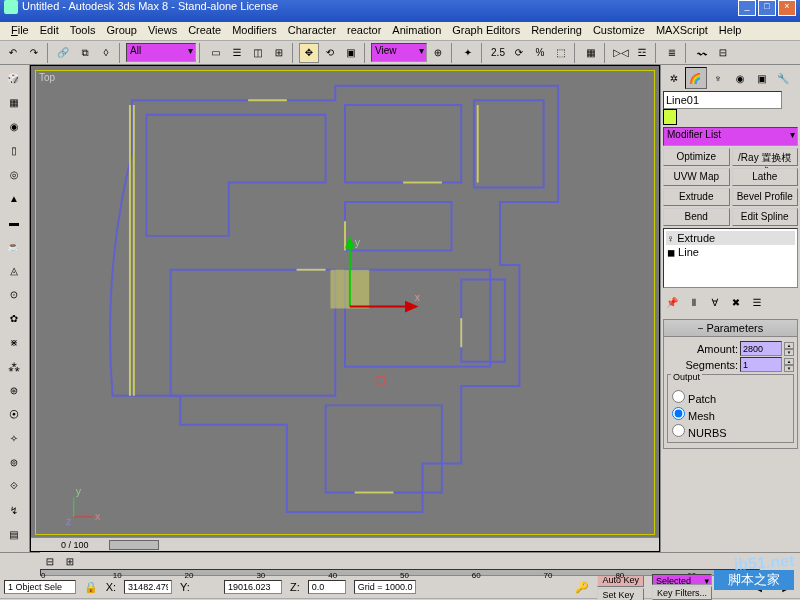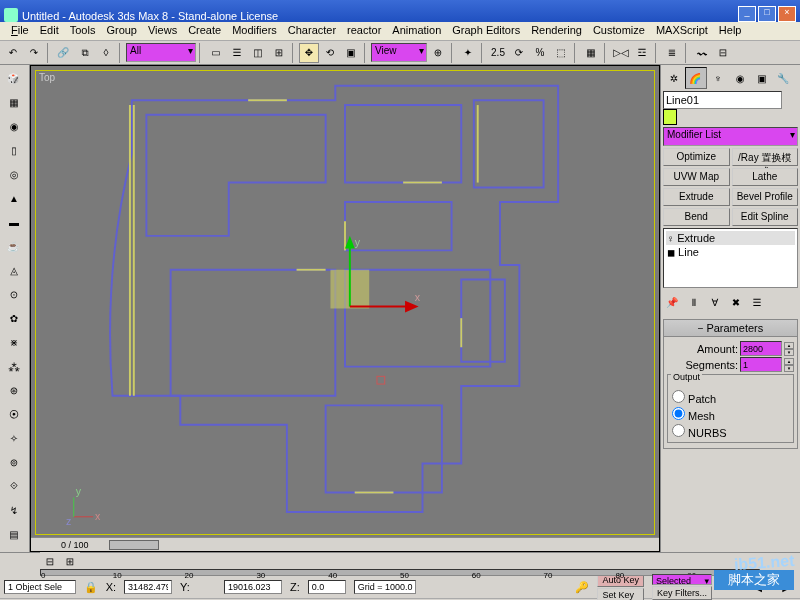--- a/index.html
+++ b/index.html
@@ -1,17 +1,17 @@
 <!DOCTYPE html>
 <html><head>
 <meta charset="utf-8">
 <style>
 *{box-sizing:border-box;margin:0;padding:0;font-family:Tahoma,sans-serif;font-size:11px}
 body{width:800px;height:600px;background:#ece9d8;overflow:hidden;position:relative}
-.titlebar{height:22px;background:linear-gradient(#3a6bd6,#2050c0);color:#fff;display:flex;align-items:flex-end;padding:0 4px}
+.titlebar{height:22px;background:linear-gradient(#3a6bd6,#2050c0);color:#fff;display:flex;align-items:flex-start;padding:0 4px}
 .titlebar .icon{width:14px;height:14px;background:#8fc;border-radius:2px;margin-right:4px}
 .titlebar .wbtns{margin-left:auto;display:flex;gap:2px}
 .titlebar .wbtn{width:18px;height:16px;background:#e07040;border:1px solid #fff;font-size:9px;text-align:center;color:#fff}
 .titlebar .wbtn.min,.titlebar .wbtn.max{background:#4a7ad8}
 .menubar{height:19px;background:#ece9d8;display:flex;gap:5px;padding:2px 8px;border-bottom:1px solid #aaa}
 .menubar span{padding:0 3px}
 .menubar span u{text-decoration:underline}
 .toolbar1{height:24px;background:#d6d3ce;display:flex;align-items:center;padding:0 3px;border-bottom:1px solid #888;gap:1px}
 .tbtn{width:20px;height:20px;border:1px solid #d6d3ce;background:#d6d3ce;display:inline-flex;align-items:center;justify-content:center;font-size:10px}
 .tbtn.sel{border:1px solid #888;background:#f4e8b0}
@@ -40,21 +40,21 @@
 .stack{border:1px inset #888;background:#fff;height:60px;padding:2px}
 .stack div{padding:1px;font-size:10px}
 .stack .sel{background:#e0e0e0}
 .stackicons{display:flex;gap:1px;padding:2px 0}
 .rollout{border:1px solid #888;margin-top:3px}
 .rollhdr{background:linear-gradient(#ccc,#bbb);text-align:center;font-size:10px;padding:2px;border-bottom:1px solid #888}
 .rollbody{padding:3px;font-size:10px}
 .rollbody label{display:block;padding:1px}
 .sprow{display:flex;align-items:center;gap:2px;margin:1px 0}
 .sprow span{flex:1;text-align:right}
-.spinner{width:42px;height:15px;border:1px inset #888;background:#d946ef;font-size:9px;padding:0 2px}
+.spinner{width:42px;height:15px;border:1px inset #888;background:#c4b5fd;font-size:9px;padding:0 2px}
 .spbtns{width:10px;display:flex;flex-direction:column}
 .spbtns div{height:7px;border:1px solid #888;font-size:5px;text-align:center;line-height:5px}
 .fieldset{border:1px solid #888;padding:2px 3px;margin:2px 0}
 .fieldset .lg{font-size:9px;position:relative;top:-7px;background:#d6d3ce;padding:0 2px}
 .timeline{height:46px;background:#d6d3ce;border-top:1px solid #888;display:flex;flex-direction:column}
 .timeslider{height:16px;display:flex;align-items:center;padding:0 40px}
 .timeticks{height:14px;background:#b0b0b0;position:relative;margin:0 40px;border:1px inset #888}
 .timeticks span{position:absolute;font-size:8px;top:1px}
 .statusbar{height:22px;background:#d6d3ce;display:flex;align-items:center;padding:0 4px;gap:8px;font-size:10px}
 .statusbar .fld{border:1px inset #888;background:#fff;padding:1px 3px;font-size:9px}

